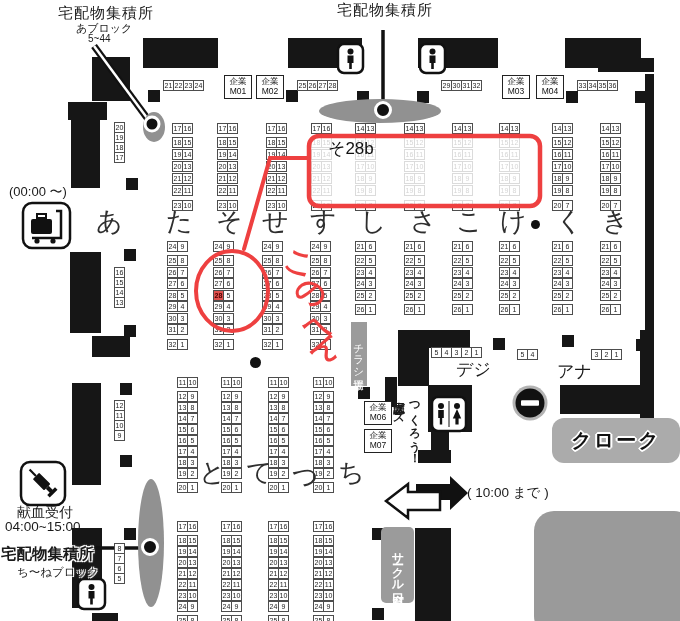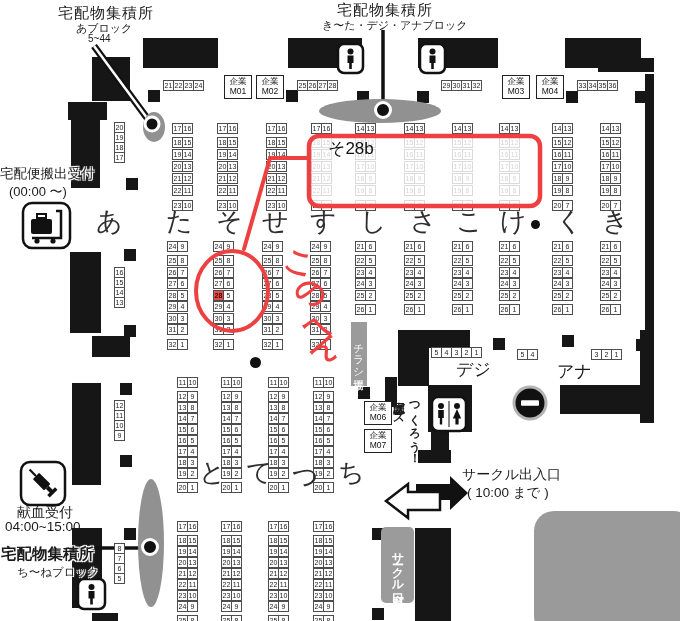--- a/index.html
+++ b/index.html
@@ -1142,36 +1142,36 @@
       <polygon points="416,484 450,484 450,476 468,493 450,510 450,500 416,500" fill="#111"></polygon>
       <polygon points="440,492 408,492 408,484 386,501 408,518 408,510 440,510" fill="#fff" stroke="#111" stroke-width="2.5"></polygon>
     </g>
   </svg>
 
   <div class="lbl" style="left:58px;top:4px;font-size:15px;letter-spacing:1px;">宅配物集積所</div>
   <div class="lbl" style="left:76px;top:21px;font-size:11px;">あブロック</div>
   <div class="lbl" style="left:88px;top:33px;font-size:10px;">5~44</div>
 
   <div class="lbl" style="left:337px;top:1px;font-size:15px;letter-spacing:1px;">宅配物集積所</div>
-  <div class="lbl" style="left:322px;top:18px;font-size:11px;">き〜た・デジ・アナブロック</div>
-
-  <div class="lbl halo" style="left:0px;top:165px;font-size:13.5px;">宅配便搬出受付</div>
+
   <div class="lbl" style="left:9px;top:183px;font-size:13px;">(00:00 〜)</div>
 
   <div class="lbl" style="left:17px;top:504px;font-size:14px;">献血受付</div>
   <div class="lbl" style="left:5px;top:519px;font-size:13.5px;">04:00~15:00</div>
 
   <div class="lbl halo" style="left:1px;top:544px;font-size:15.5px;font-weight:600;">宅配物集積所</div>
   <div class="lbl halo" style="left:17px;top:565px;font-size:11.5px;">ち〜ねブロック</div>
 
   <div class="lbl" style="left:456px;top:358px;font-size:17px;">デジ</div>
   <div class="lbl" style="left:557px;top:360px;font-size:17px;">アナ</div>
 
-
-  <div class="lbl" style="left:462px;top:466px;font-size:14px;">サークル出入口</div>
+  <div id="cloak">
+      <span>クローク</span>
+    </div>
+
   <div class="lbl" style="left:467px;top:484px;font-size:13.5px;">( 10:00 まで )</div>
 
   <div class="graystrip" style="left:351px;top:322px;width:16px;height:64px;">
     <span class="vtext" style="font-size:10.5px;">チラシ置場</span>
   </div>
   <div class="graystrip" style="left:381px;top:527px;width:33px;height:76px;border-radius:5px;">
     <span class="vtext" style="font-size:12px;font-weight:700;">サークル窓口</span>
   </div>
 
   <div class="lbl vtext" style="left:407px;top:393px;font-size:11.5px;font-weight:700;">つくろう！</div>

